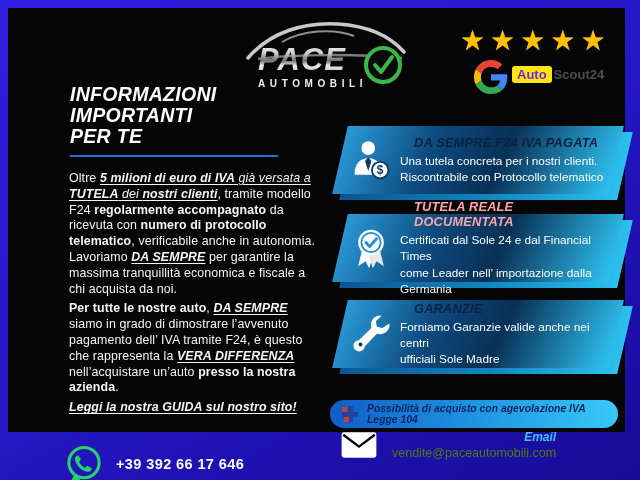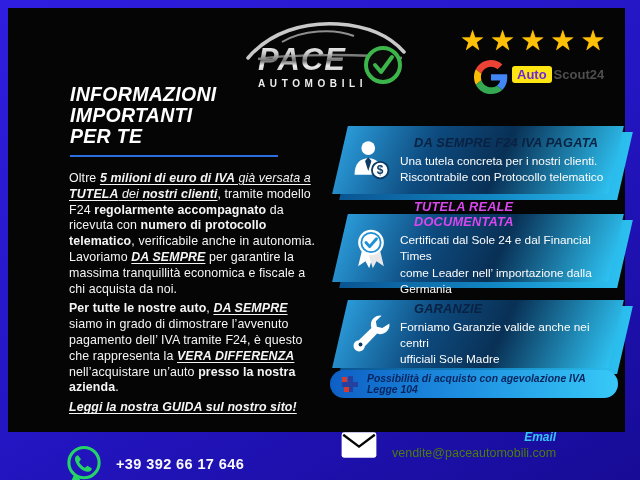--- a/index.html
+++ b/index.html
@@ -46,25 +46,25 @@
      transform:translate(7px,6px) skewX(-13deg);
      background:linear-gradient(90deg,#0a5591 0%,#1287c4 55%,#2cc0ef 100%);}
   .card-bg{position:absolute;left:10px;right:6px;top:0;bottom:0;transform:skewX(-13deg);
      background:linear-gradient(102deg,#2a9ad8 0%,#0d4a7e 32%,#093055 58%,#2ec2f2 100%);}
   .card-content{position:relative;z-index:2;display:flex;align-items:center;height:100%;
      padding:0 10px 0 18px;}
   .card-icon{width:46px;flex:0 0 46px;display:flex;justify-content:center;}
   .card-text{flex:1;margin-left:6px;}
   .card-title{font-size:12.8px;font-style:italic;font-weight:900;letter-spacing:.2px;
      margin:0 0 3px 14px;color:#0a2142;}
-  .card-title.light{color:#d946ef;}
+  .card-title.light{color:#fca5a5;}
   .card-line{font-size:11.8px;color:#fdfdfd;line-height:1.38;}
 
   
-  .pill{position:absolute;left:322px;top:362px;width:288px;height:28px;border-radius:14px;
+  .pill{position:absolute;left:322px;top:392px;width:288px;height:28px;border-radius:14px;
      background:linear-gradient(90deg,#0e5fc4 0%,#1d8ee0 45%,#38c9f7 100%);
      display:flex;align-items:center;padding-left:12px;box-sizing:border-box;}
   .pill-text{font-size:10.4px;font-style:italic;font-weight:800;color:#07245c;margin-left:9px;}
   .plus{position:relative;width:16px;height:16px;flex:0 0 16px;}
   .plus .v{position:absolute;left:6px;top:0;width:5px;height:16px;background:#24419f;}
   .plus .h{position:absolute;left:0;top:6px;width:16px;height:5px;background:#24419f;}
   .plus .r1{position:absolute;left:0;top:1px;width:5px;height:5px;background:#d6392f;}
   .plus .r2{position:absolute;left:2px;bottom:0;width:5px;height:5px;background:#d6392f;}
 
   

